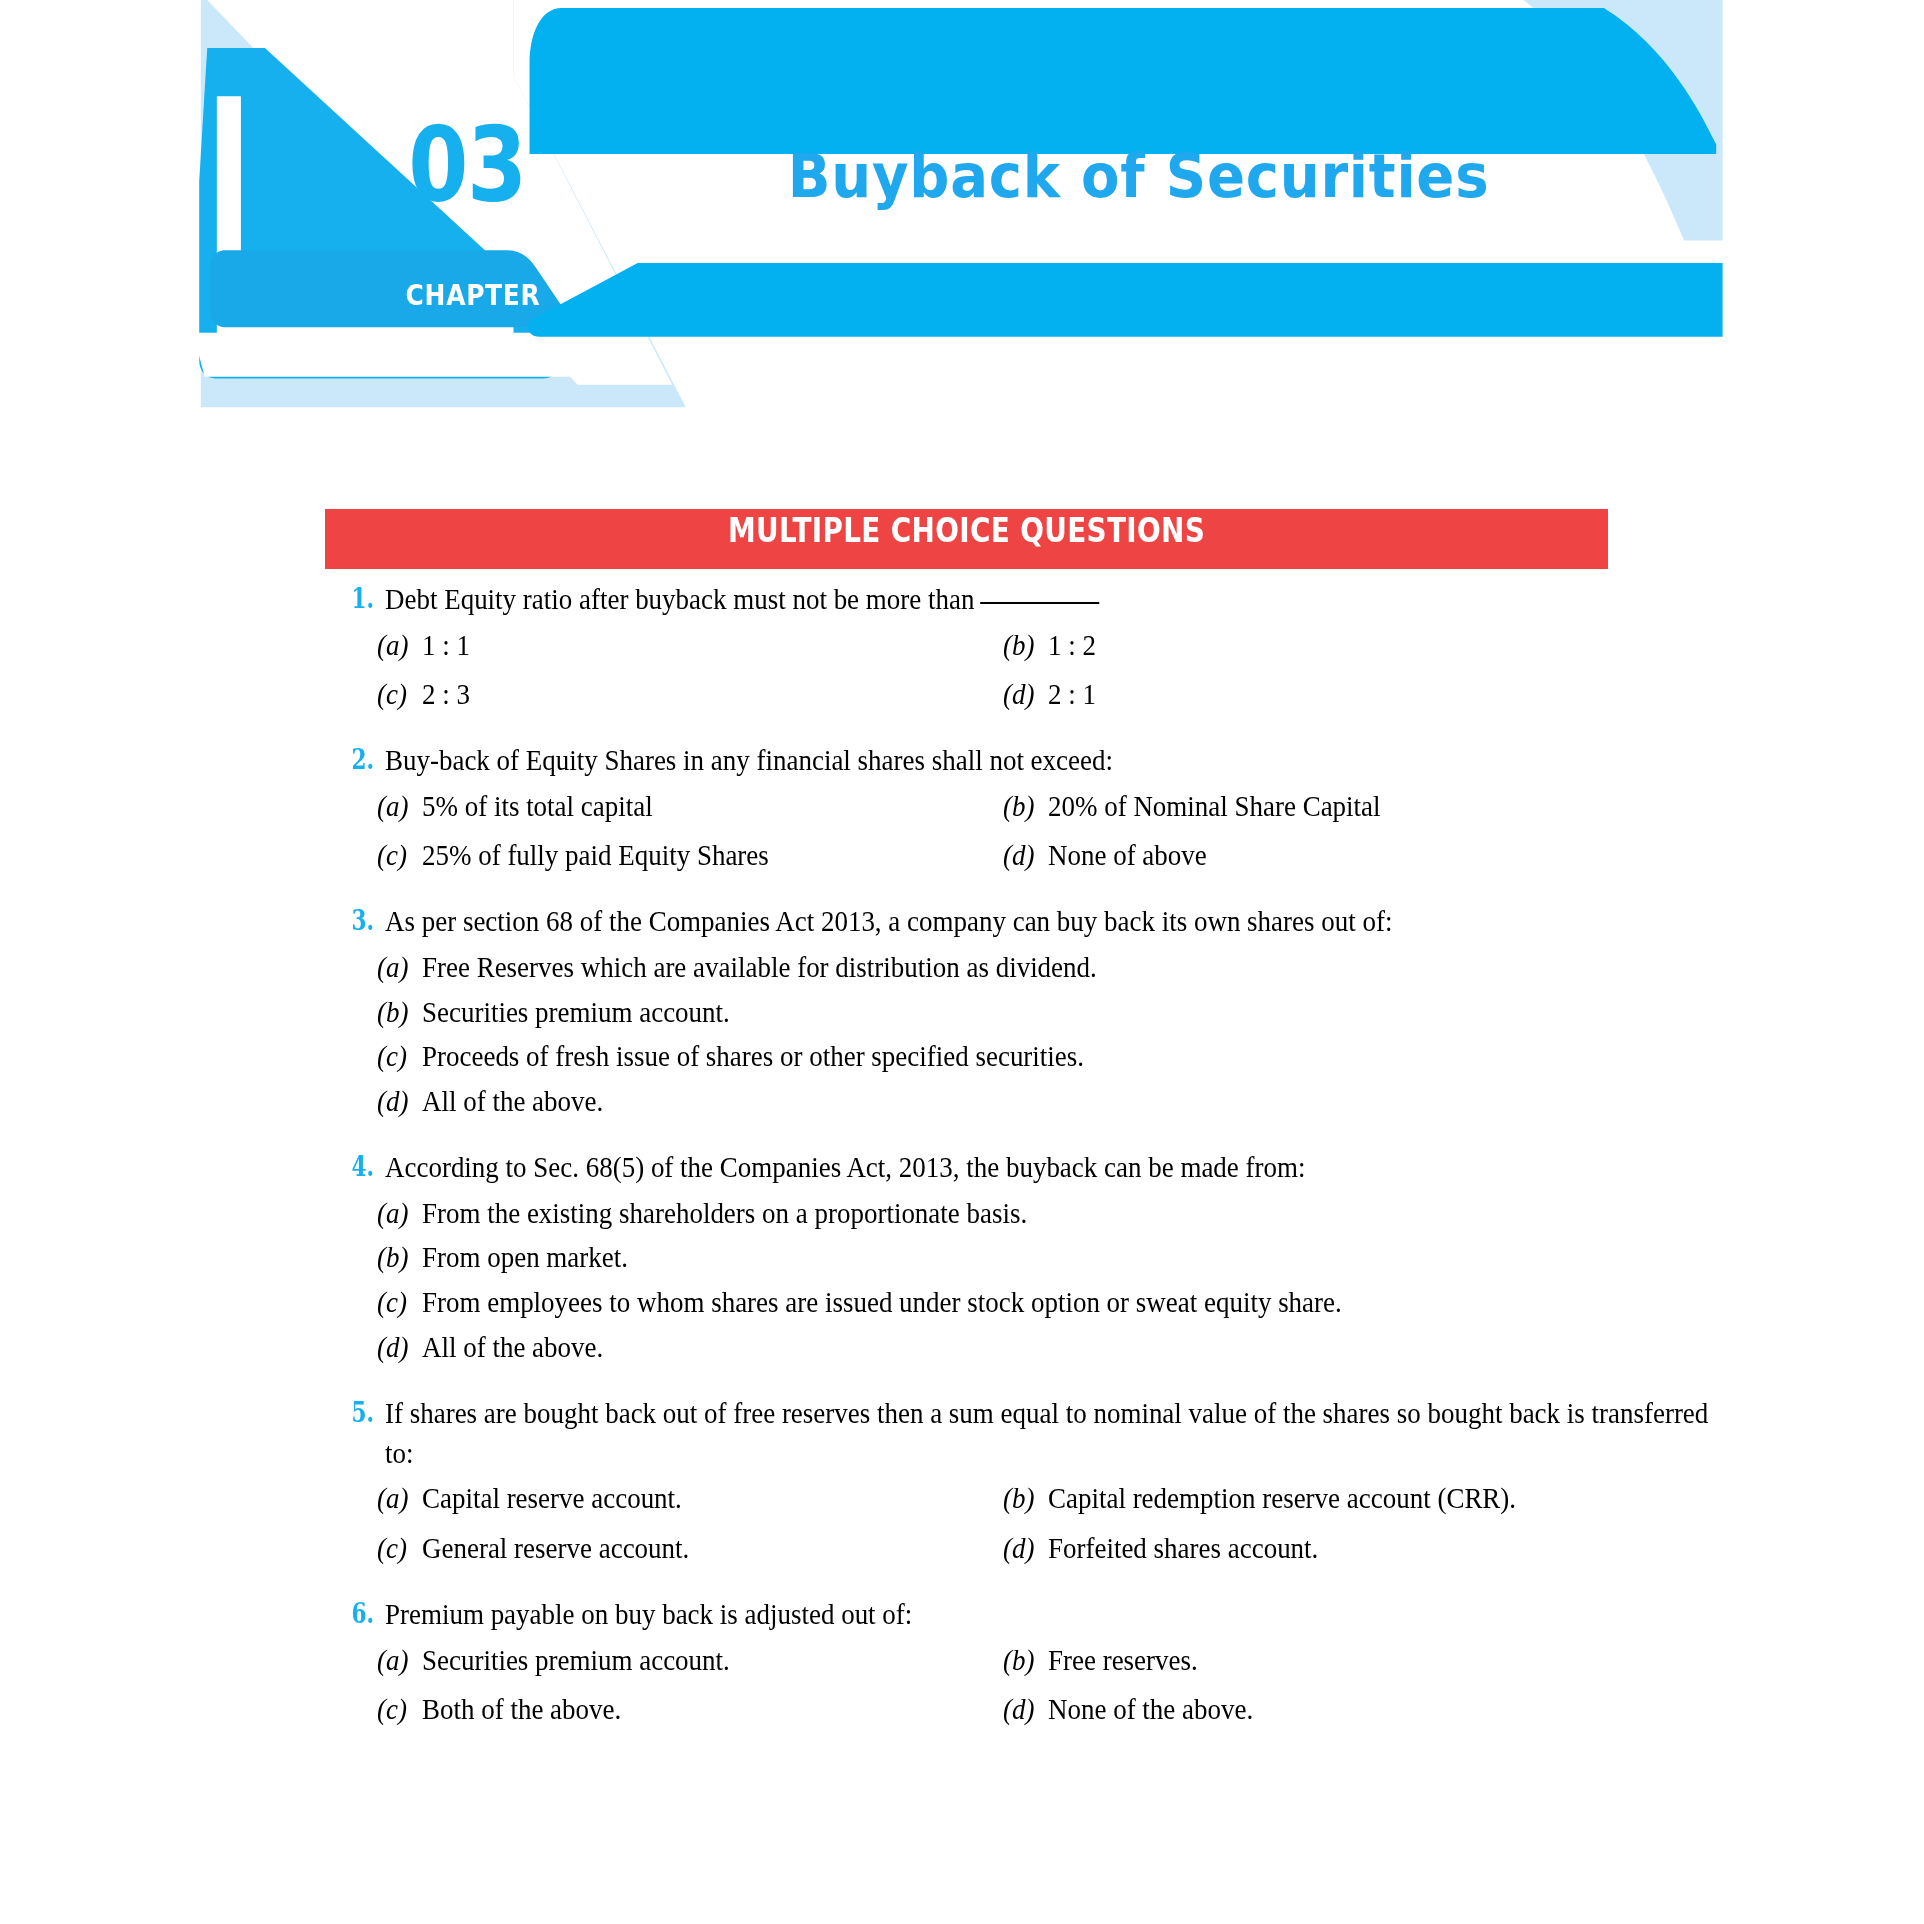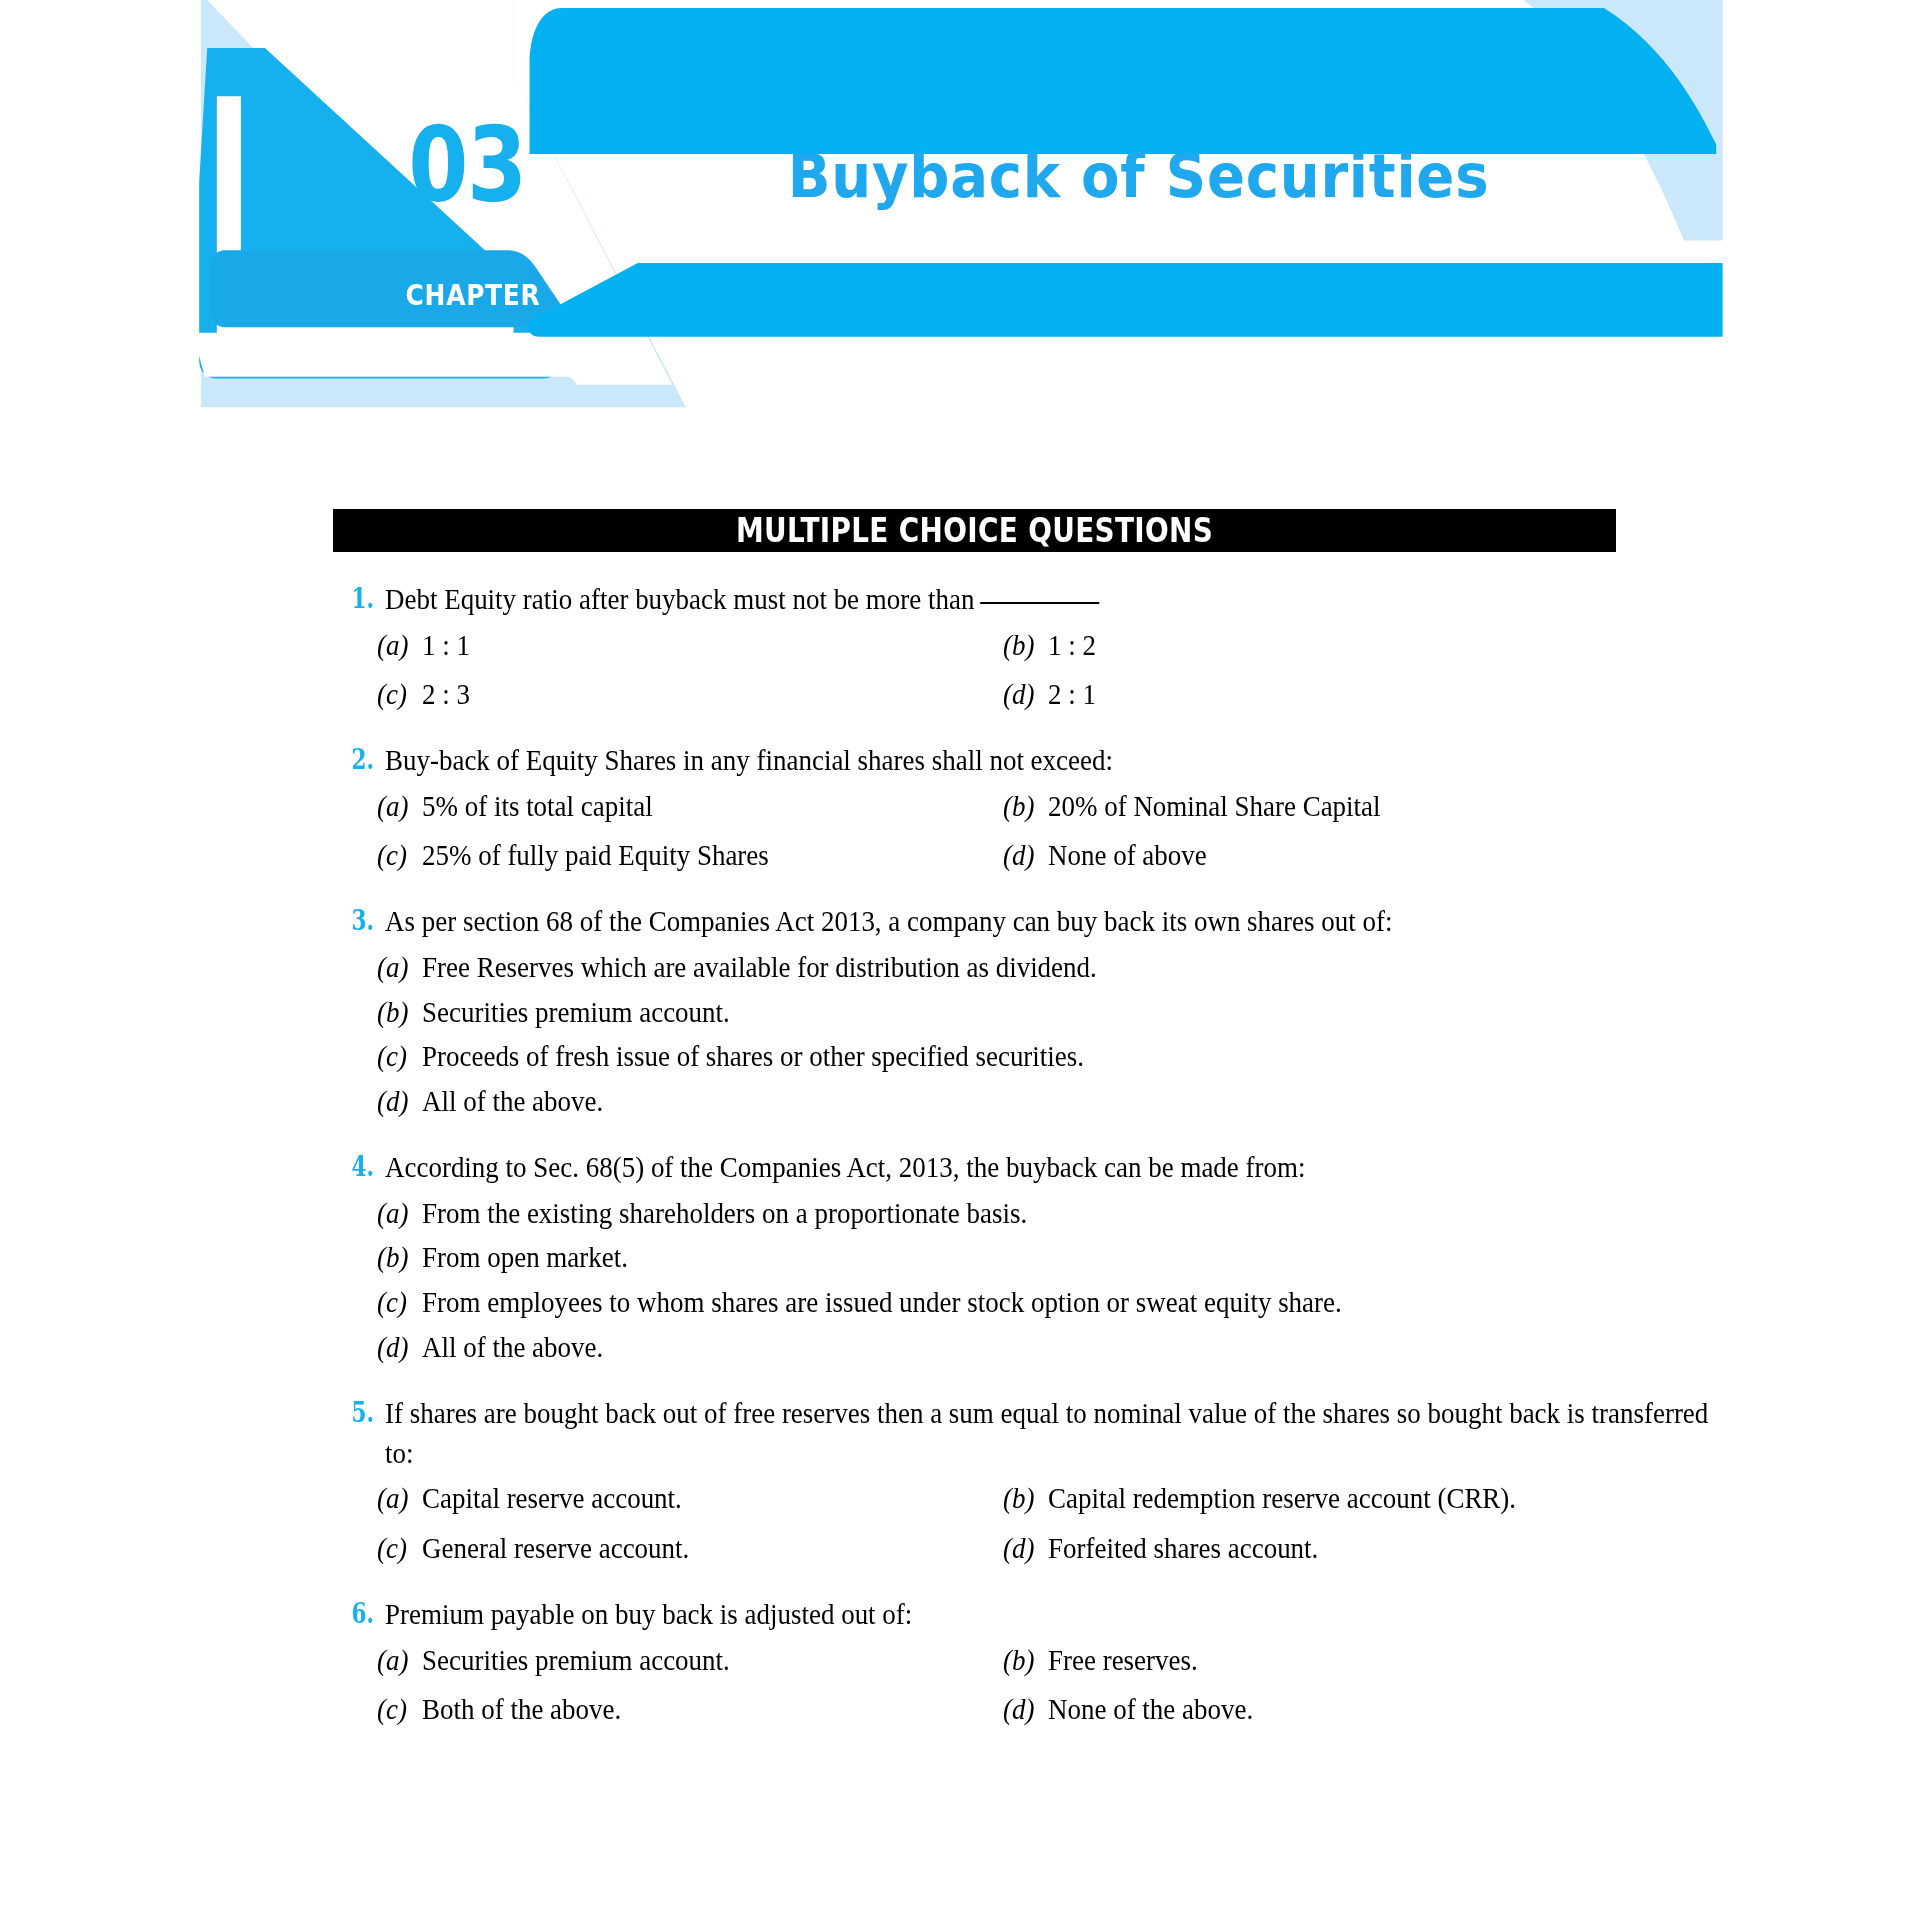--- a/index.html
+++ b/index.html
@@ -68,25 +68,25 @@
     letter-spacing: 0.8px;
     color: #1fa8ed;
     transform: scaleX(0.92);
     transform-origin: center center;
     white-space: nowrap;
   }
 
   
   .section-band {
     position: absolute;
-    left: 333px;
+    left: 325px;
     top: 509px;
     width: 1283px;
-    height: 43px;
-    background: #000000;
+    height: 60px;
+    background: #ef4444;
   }
   .section-band-label {
     position: absolute;
     left: 0; right: 0;
     top: 3.2px;
     text-align: center;
     font-family: "DejaVu Sans", "Liberation Sans", sans-serif;
     font-weight: bold;
     font-size: 34px;
     line-height: 37px;

